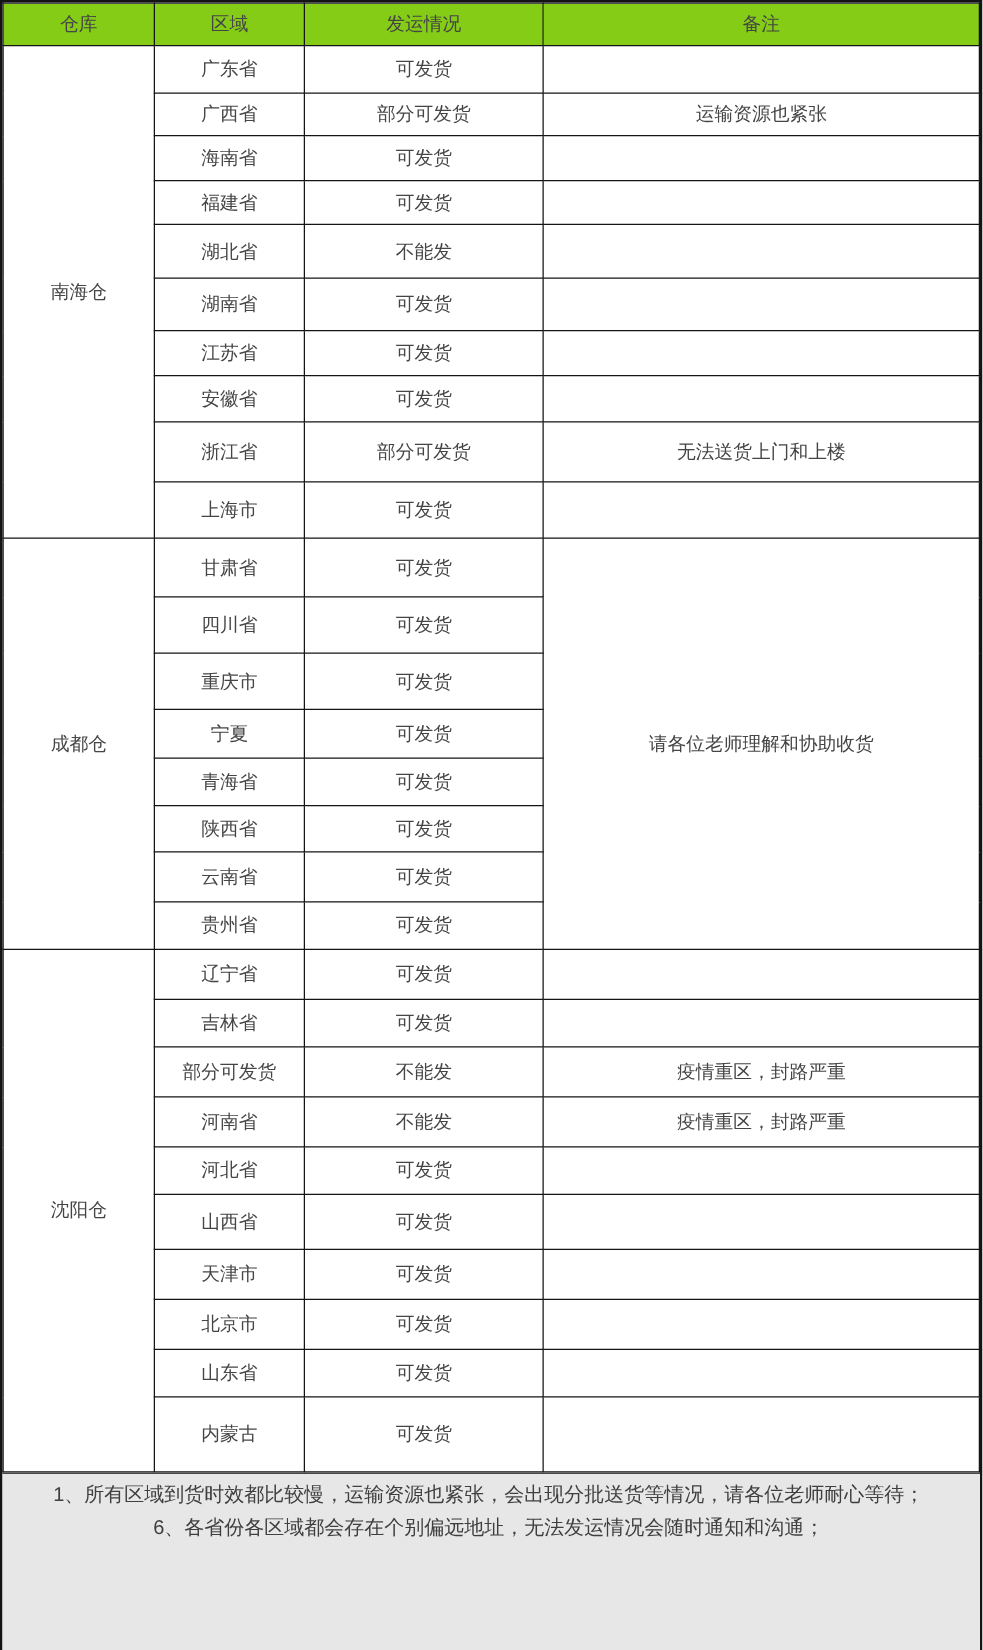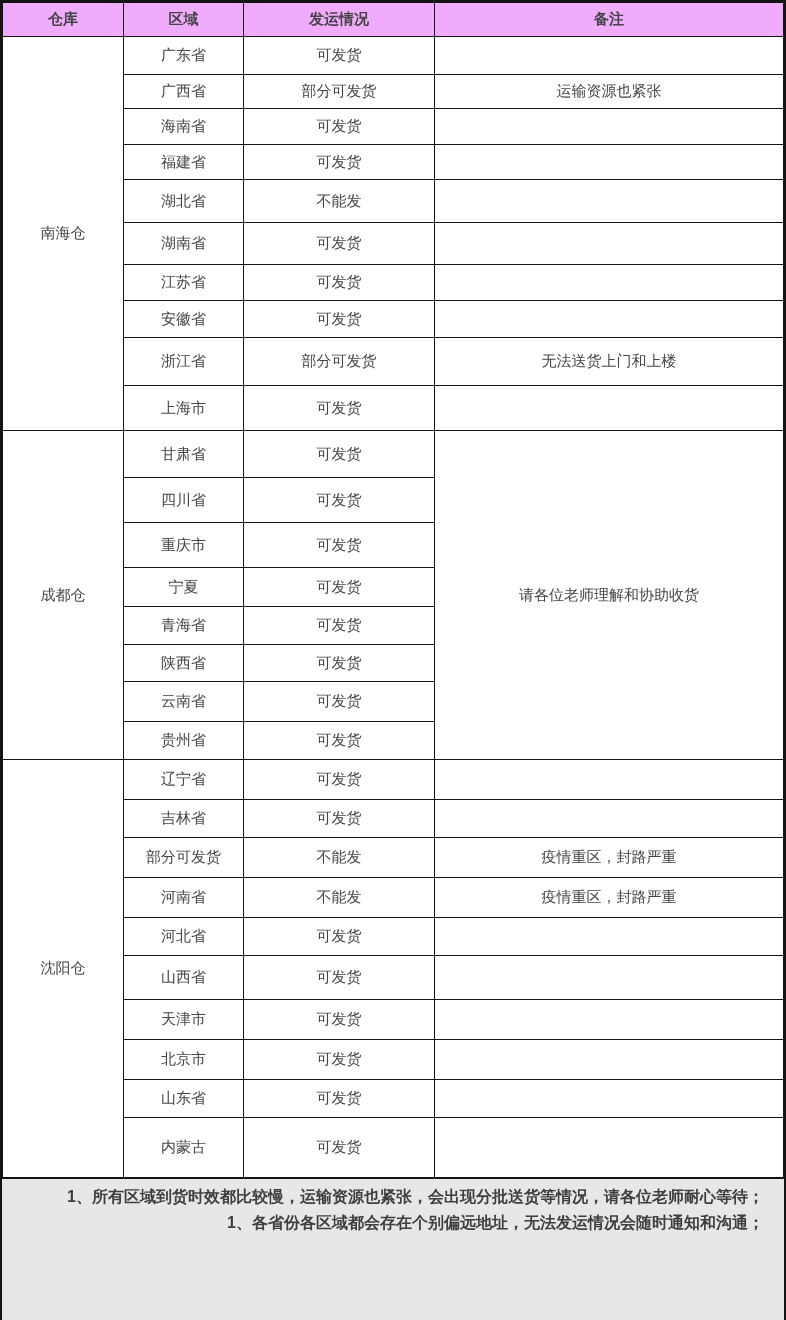--- a/index.html
+++ b/index.html
@@ -22,32 +22,31 @@
   table.ship-table td, table.ship-table th {
     border: 1px solid #141414;
     text-align: center;
     vertical-align: middle;
     font-size: 15px;
     font-weight: normal;
     color: #454545;
     overflow: hidden;
     background: #ffffff;
   }
-  table.ship-table th { background: #f0abfc; font-weight: bold; }
+  table.ship-table th { background: #84cc16; }
   td.stripe { background: #e7e7e7; font-family: Liberation Mono, monospace; }
   .notes {
     background: #e7e7e7;
     border-top: 1px solid #141414;
     min-height: 143px;
-    padding: 5px 20px 8px 4px;
+    padding: 5px 8px 8px 4px;
     font-size: 16px;
     line-height: 1.62;
     color: #3f3f3f;
-    text-align: right;
-    font-weight: bold;
+    text-align: center;
   }
   .notes p { margin: 0; }
 </style>
 </head>
 <body>
 
 <div class="sheet">
   <table class="ship-table">
     <colgroup>
       <col style="width:121px">
@@ -201,15 +200,15 @@
       <tr style="height:60px">
         <td class="stripe">内蒙古</td>
         <td class="stripe">可发货</td>
         <td></td>
       </tr>
     </tbody>
   </table>
 
   <div class="notes">
     <p>1、所有区域到货时效都比较慢，运输资源也紧张，会出现分批送货等情况，请各位老师耐心等待；</p>
-    <p>1、各省份各区域都会存在个别偏远地址，无法发运情况会随时通知和沟通；</p>
+    <p>6、各省份各区域都会存在个别偏远地址，无法发运情况会随时通知和沟通；</p>
   </div>
 </div>
 
 </body></html>

